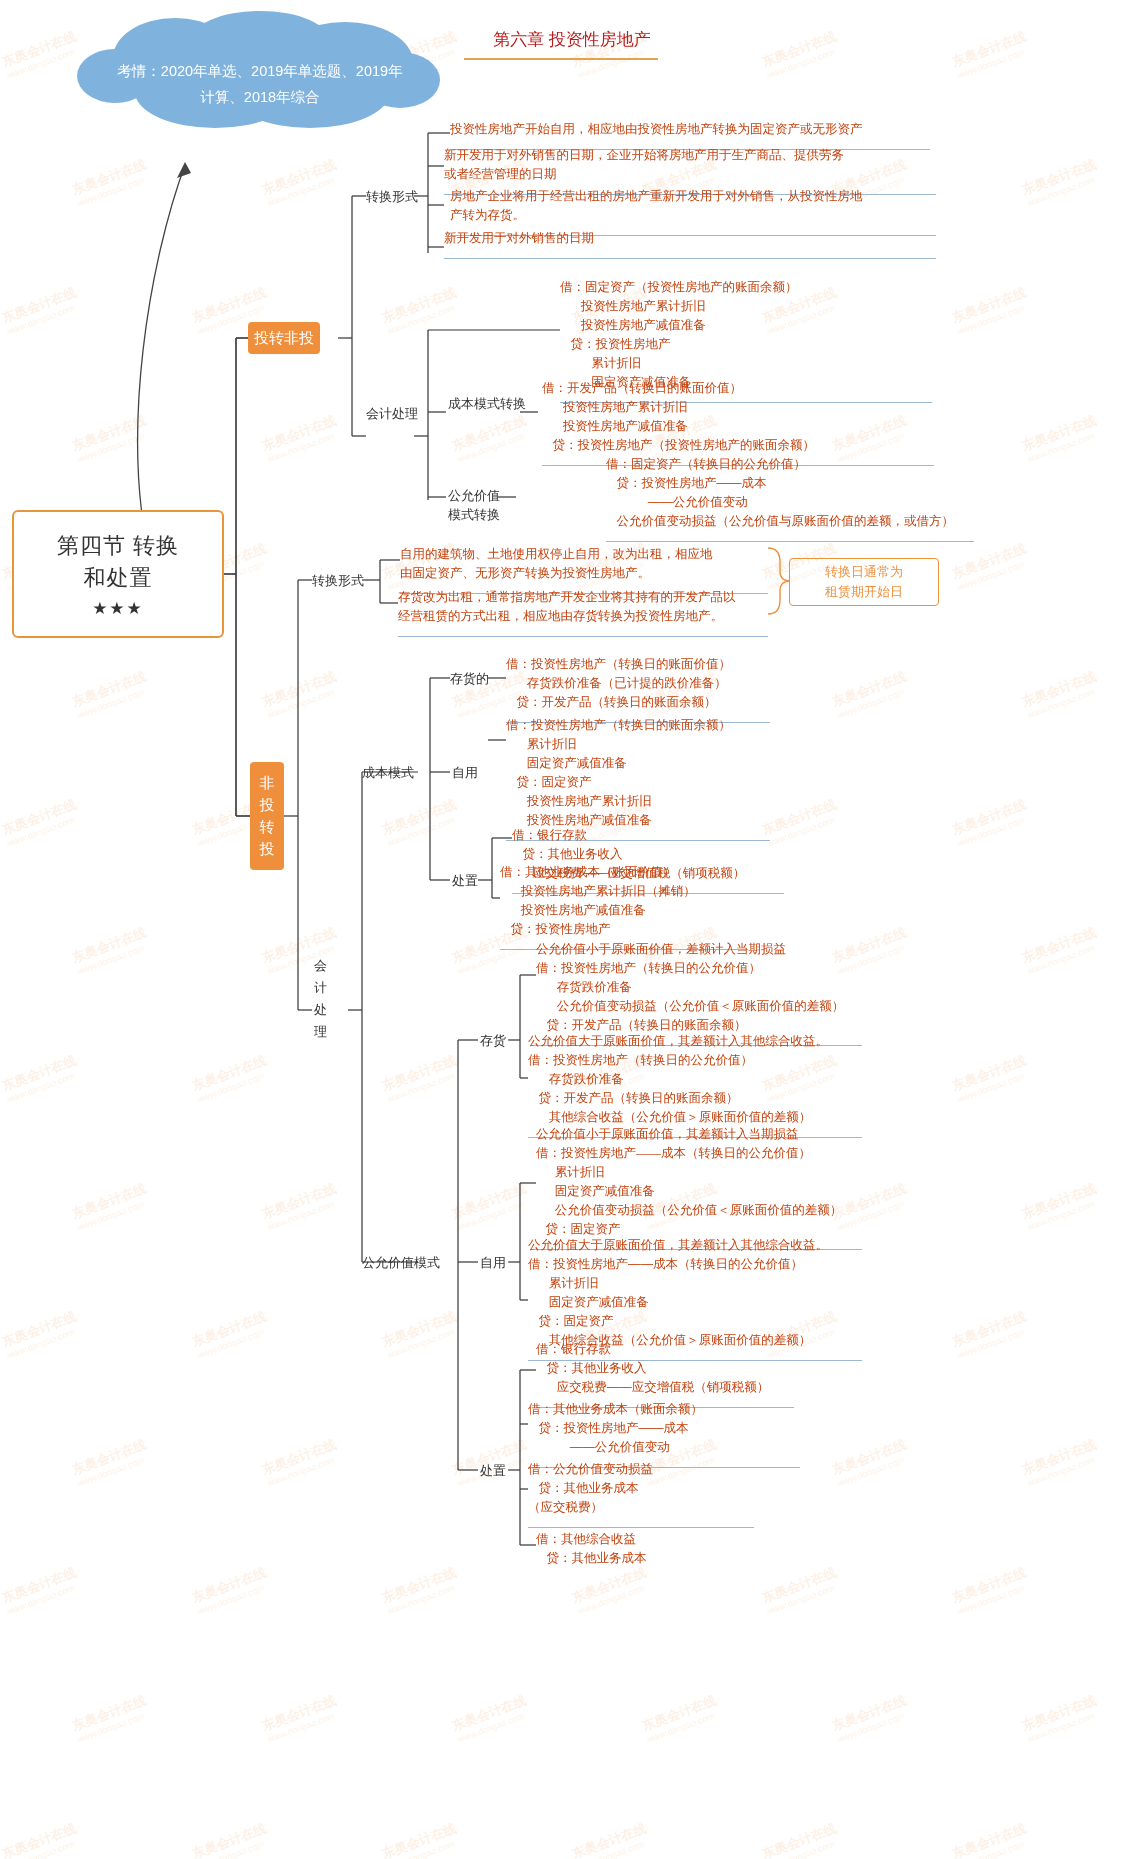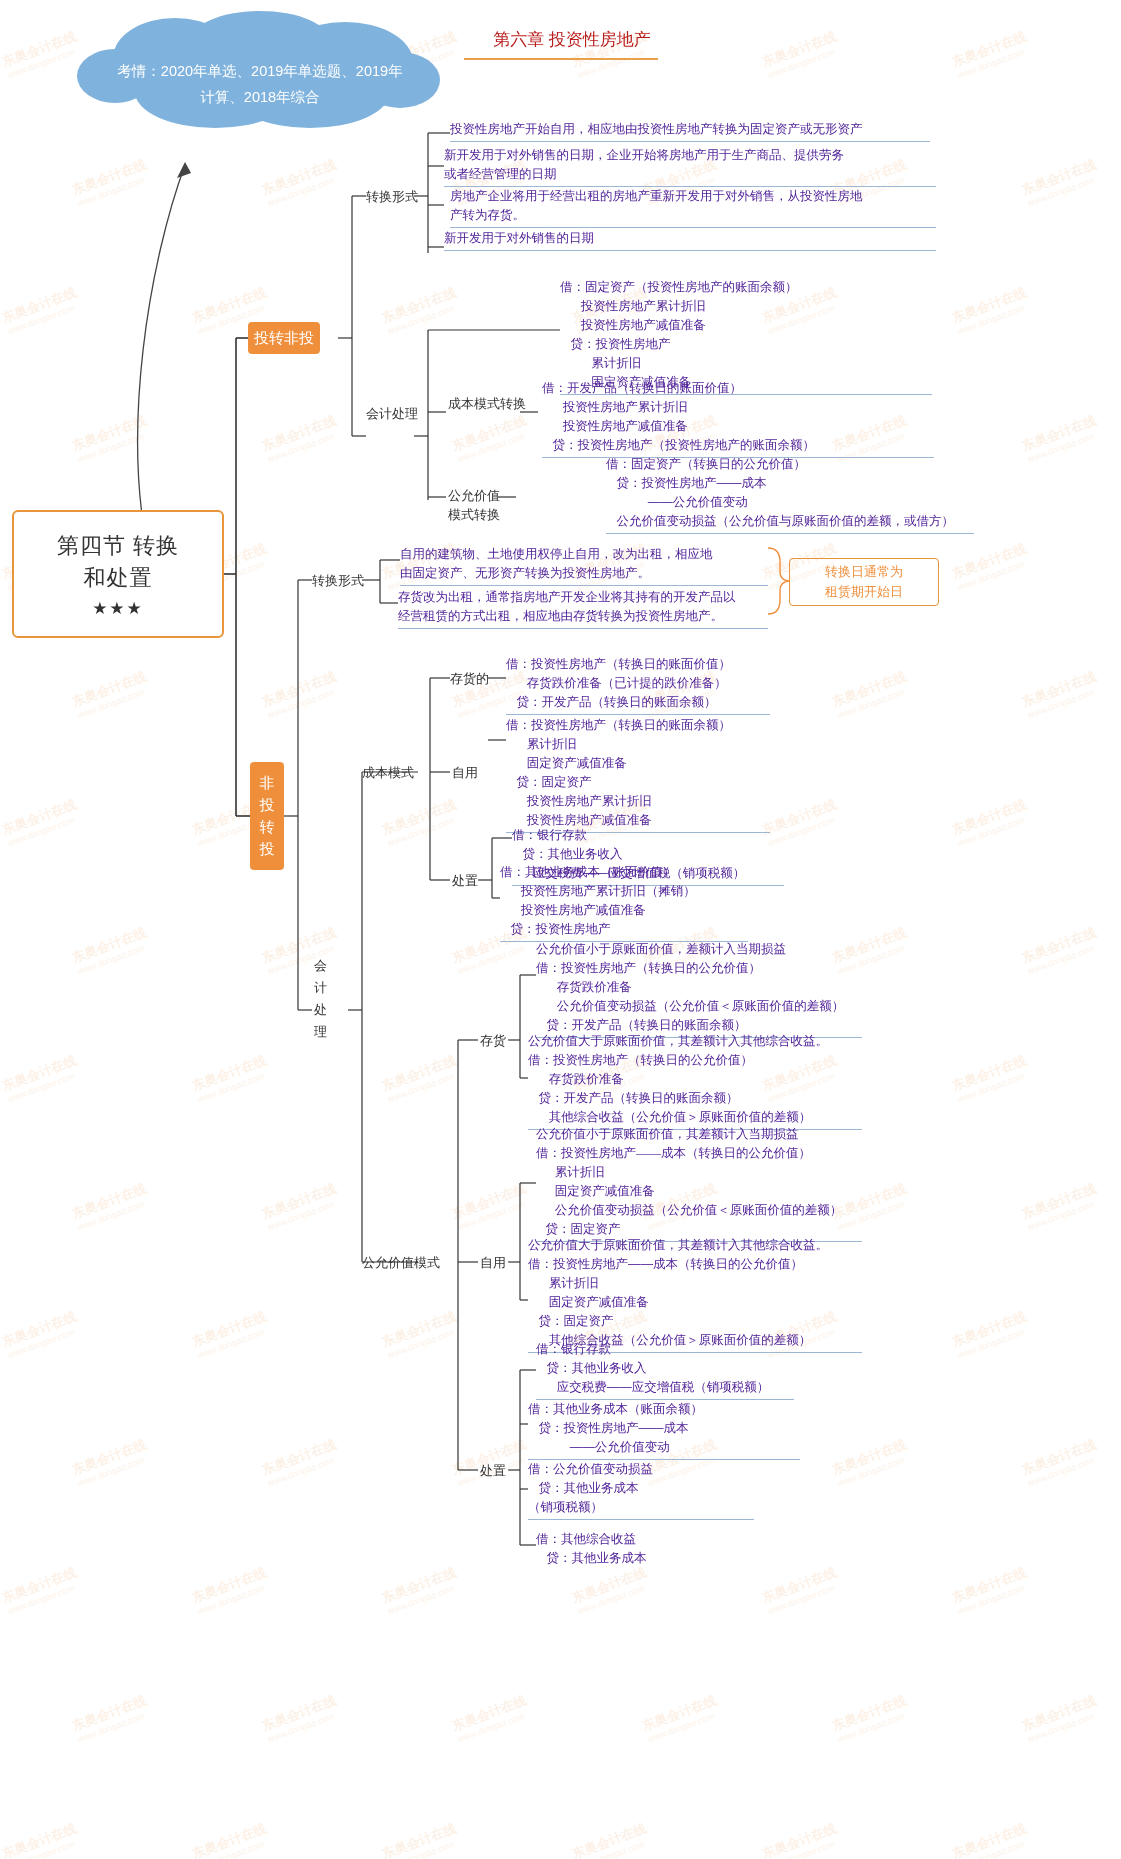--- a/index.html
+++ b/index.html
@@ -33,22 +33,22 @@
   #node-ftzt{left:250px;top:762px;width:34px;height:108px;line-height:22px;
      flex-direction:column;}
   #node-ftzt span{display:block;}
   
   #note-box{position:absolute;left:789px;top:558px;width:148px;height:46px;
      border:1.5px solid #e8943a;border-radius:4px;color:#ef8f3c;font-size:13px;
      display:flex;align-items:center;justify-content:center;text-align:center;line-height:20px;}
   
   .lbl{position:absolute;font-size:13px;color:#333;line-height:19px;}
   
-  .tb{position:absolute;font-size:12.5px;color:#4c1d95;line-height:19px;
-      border-bottom:1px solid #9bb7d4;padding-bottom:2px;box-sizing:border-box;}
+  .tb{position:absolute;font-size:12.5px;color:#c2410c;line-height:19px;
+      border-bottom:1px solid #9bb7d4;padding-bottom:10px;box-sizing:border-box;}
   .tb.nb{border-bottom:none;}
   .tb div{white-space:pre;}
   svg.lines{position:absolute;left:0;top:0;width:1121px;height:1859px;pointer-events:none;}
 </style>
 </head>
 <body>
 
 <div id="watermark-layer">
     <div class="wm" style="left: 1.875px; top: 40px;">
       <b>东奥会计在线</b>
@@ -656,18 +656,18 @@
     <div>      应交税费——应交增值税（销项税额）</div>
   </div>
 <div class="tb" id="tb19" style="left:528px;top:1400px;width:272px;">
     <div>借：其他业务成本（账面余额）</div>
     <div>   贷：投资性房地产——成本</div>
     <div>            ——公允价值变动</div>
   </div>
 <div class="tb" id="tb20" style="left:528px;top:1460px;width:226px;">
     <div>借：公允价值变动损益</div>
     <div>   贷：其他业务成本</div>
-    <div>（销项税额）</div>
+    <div>（应交税费）</div>
   </div>
 <div class="tb nb" id="tb21" style="left:536px;top:1530px;width:226px;">
     <div>借：其他综合收益</div>
     <div>   贷：其他业务成本</div>
   </div>
 
 </body></html>

